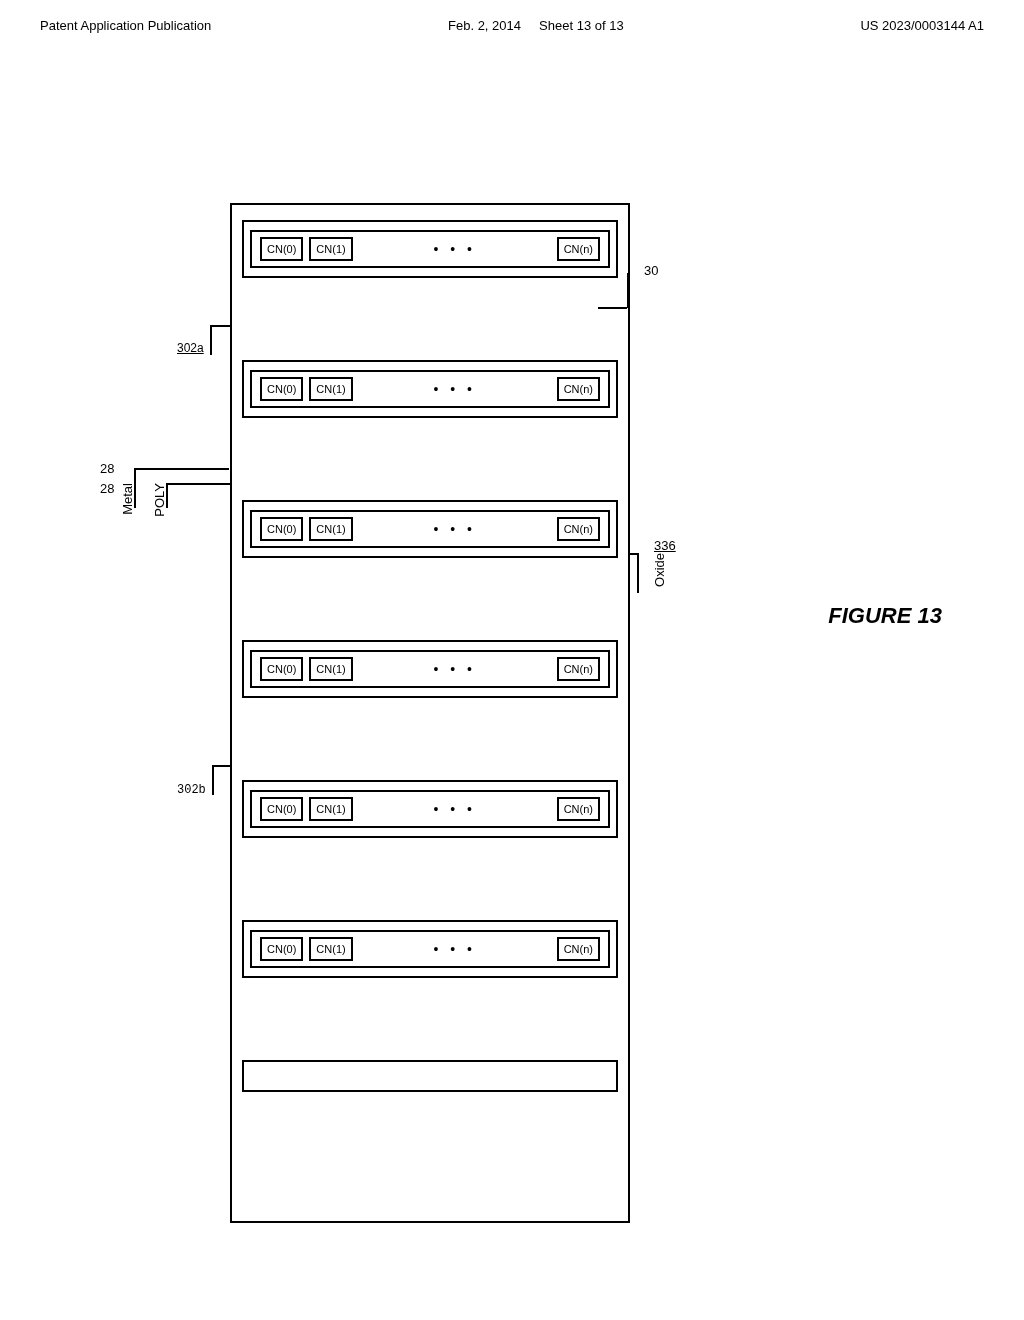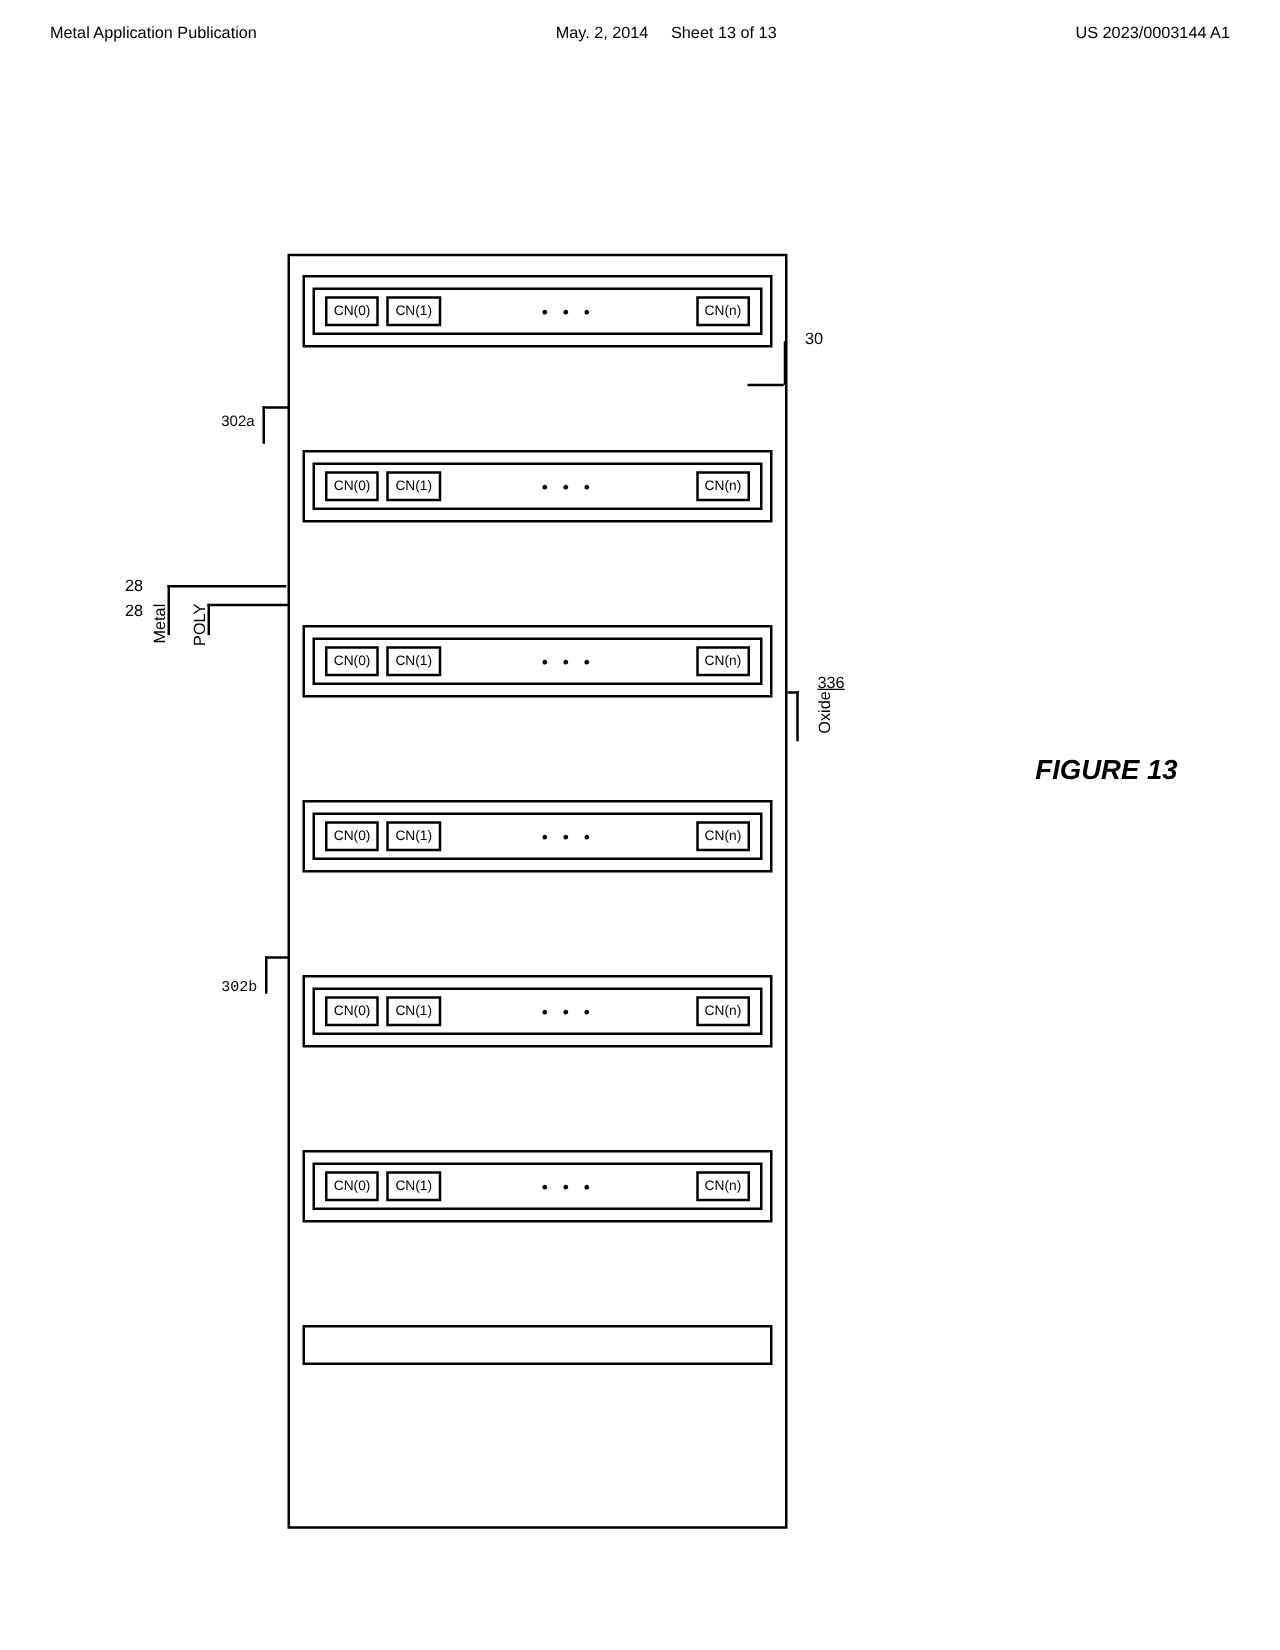--- a/index.html
+++ b/index.html
@@ -19,23 +19,23 @@
       align-items: center;
       padding: 18px 40px 10px 40px;
       font-size: 13px;
       color: #000;
     }
   </style>
 </head>
 <body>
 
 <div class="header">
-  <span>Metal Application Publication</span>
+  <span>Patent Application Publication</span>
   <span>
-    <span>May. 2, 2014</span>
+    <span>Feb. 2, 2014</span>
     &nbsp;&nbsp;&nbsp;
     <span>Sheet 13 of 13</span>
   </span>
   <span>US 2023/0003144 A1</span>
 </div>
 
 <div style="position: relative; margin: 20px auto; width: 900px; height: 1200px;">
 
   <div style="position:absolute; left:58px; top:420px; font-size:13px; writing-mode:vertical-rl; transform:rotate(180deg);">Metal</div>
 
@@ -111,21 +111,21 @@
       <div style="height:12px;"></div>
     </div>
 
   </div>
 
   <div style="position:absolute; left:582px; top:200px; font-size:13px;">30</div>
 
   <div style="position:absolute; left:565px; top:210px; width:2px; height:35px; background:#000;"></div>
   <div style="position:absolute; left:536px; top:244px; width:29px; height:2px; background:#000;"></div>
 
-  <div style="position:absolute; left:115px; top:267px; font-size:12px;">302a</div>
+  <div style="position:absolute; left:115px; top:278px; font-size:12px;text-decoration:underline;">302a</div>
 
   <div style="position:absolute; left:148px; top:262px; width:2px; height:30px; background:#000;"></div>
   <div style="position:absolute; left:148px; top:262px; width:22px; height:2px; background:#000;"></div>
 
   <div style="position:absolute; left:115px; top:720px; font-size:12px;font-family:Liberation Mono, monospace;">302b</div>
 
   <div style="position:absolute; left:150px; top:702px; width:2px; height:30px; background:#000;"></div>
   <div style="position:absolute; left:150px; top:702px; width:20px; height:2px; background:#000;"></div>
 
   <div style="position:absolute; left:590px; top:490px; font-size:13px;">

